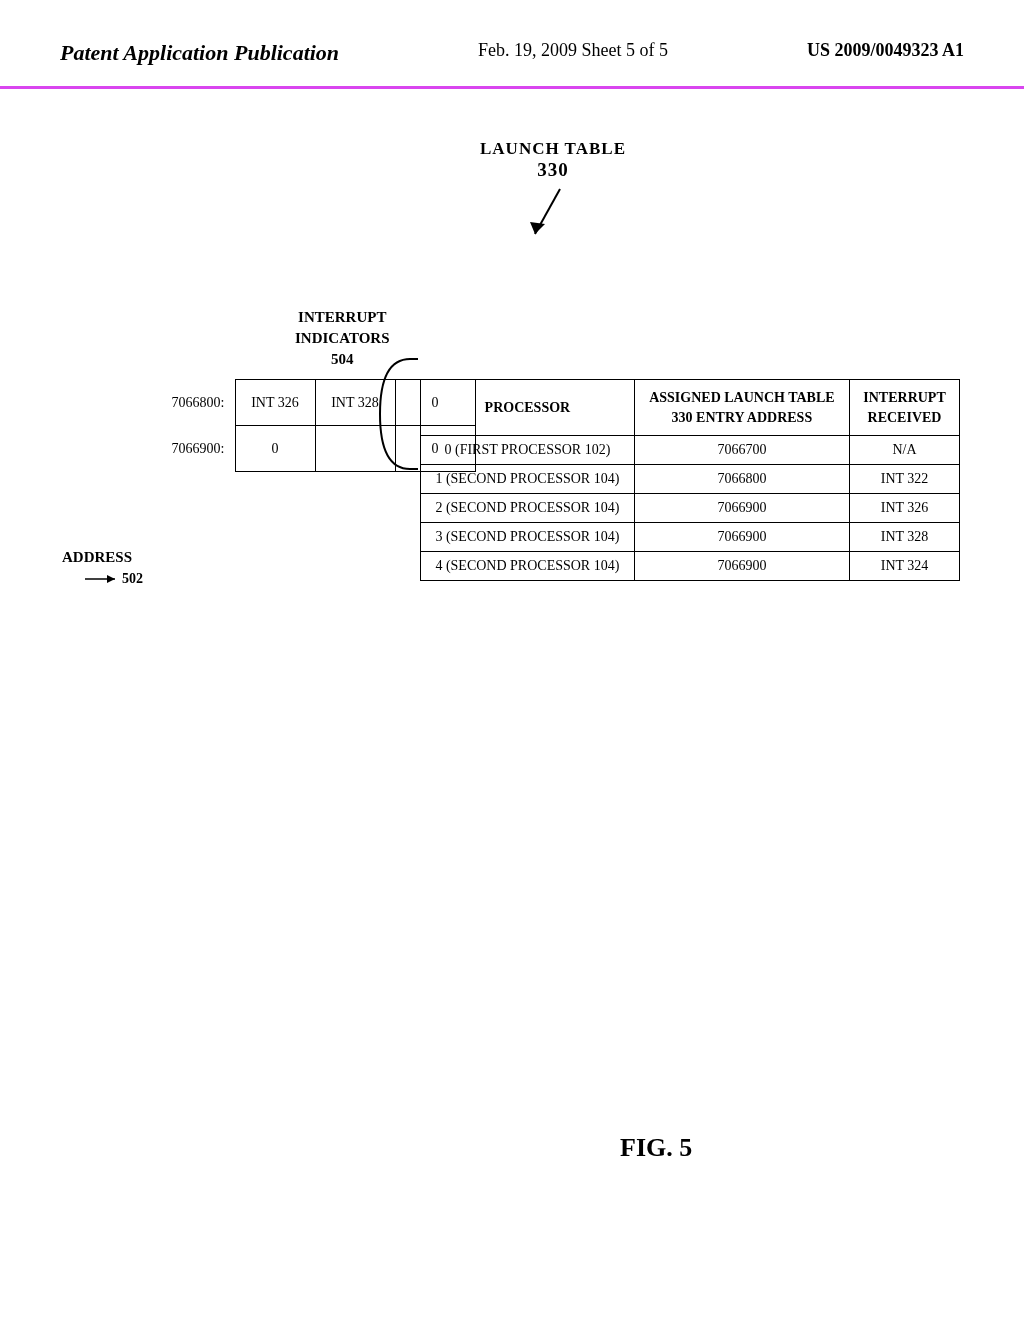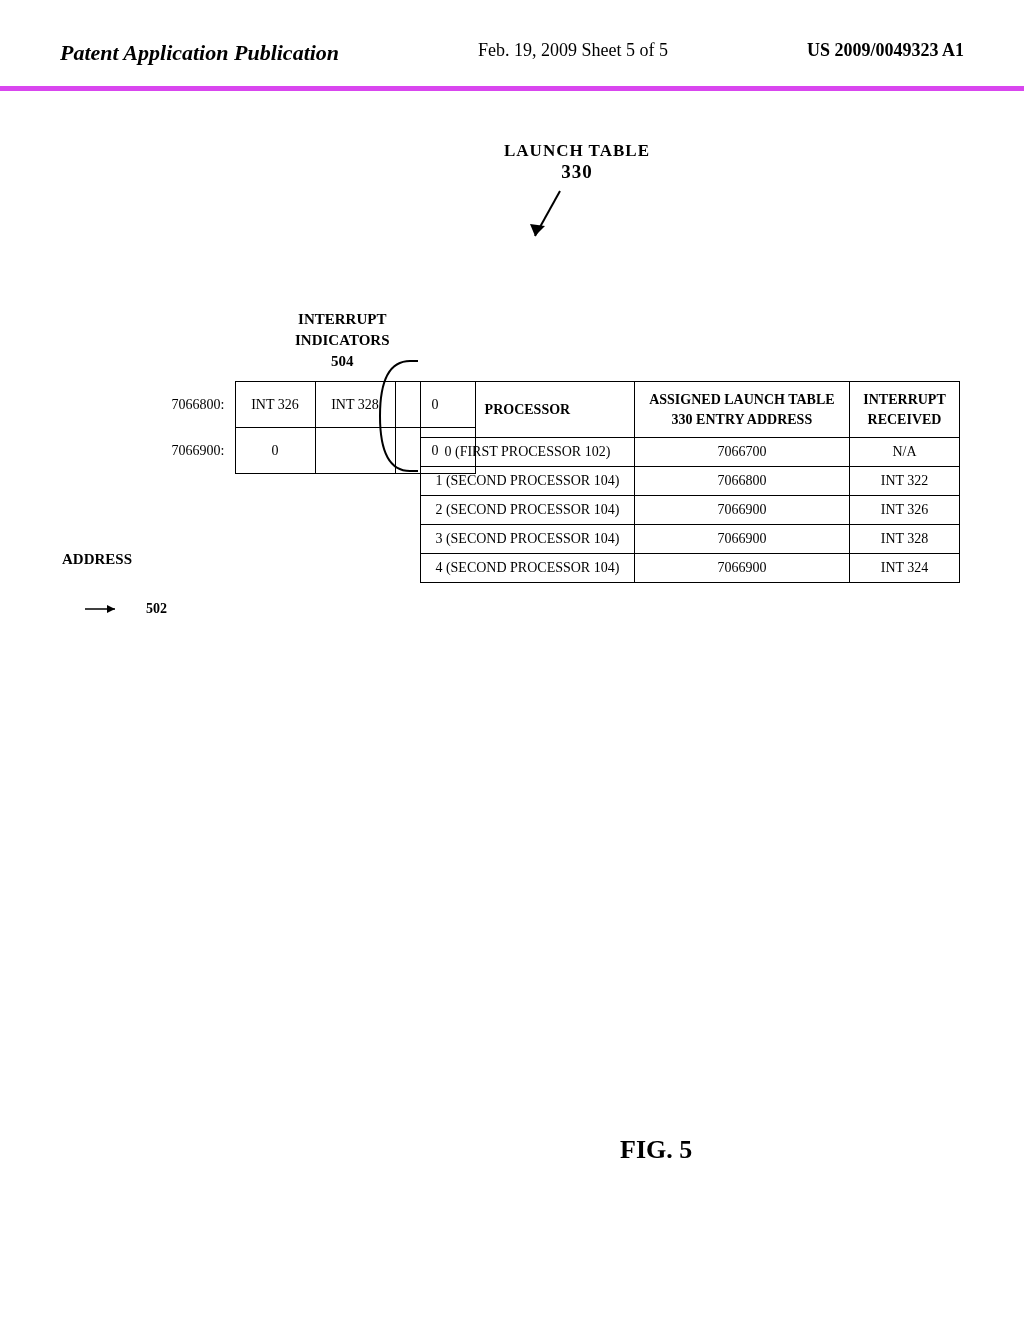--- a/index.html
+++ b/index.html
@@ -11,21 +11,21 @@
       position: relative;
       overflow: hidden;
     }
 
     
     .header {
       display: flex;
       justify-content: space-between;
       align-items: flex-start;
       padding: 40px 60px 20px 60px;
-      border-bottom: 5px solid #d946ef;
+      border-bottom: 3px solid #d946ef;
     }
     .header-left {
       font-size: 22px;
       font-weight: bold;
       font-style: italic;
     }
     .header-center {
       font-size: 18px;
       text-align: center;
     }
@@ -36,21 +36,21 @@
 
     
     .main-content {
       padding: 40px 60px;
       position: relative;
     }
 
     
     .launch-table-label {
       position: absolute;
-      left: 504px;
+      left: 480px;
       top: 50px;
       font-size: 17px;
       font-weight: bold;
       letter-spacing: 1px;
       text-align: center;
     }
 
     
     .mem-table {
       position: absolute;
@@ -136,21 +136,21 @@
     <div style="font-size:17px;font-weight:bold;letter-spacing:1px;">LAUNCH TABLE</div>
     <div style="font-size:19px;font-weight:bold;">330</div>
   </div>
 
   <svg class="launch-arrow-svg" style="left:530px;top:95px;width:60px;height:60px;">
     <line x1="30" y1="5" x2="5" y2="50" stroke="#000" stroke-width="2"></line>
     <polygon points="5,50 15,40 0,38" fill="#000"></polygon>
   </svg>
 
   <div style="position:absolute;left:62px;top:460px;font-size:15px;font-weight:bold;">ADDRESS</div>
-  <div style="position:absolute;left:80px;top:508px;font-size:14px;font-weight:bold;display:flex;align-items:center;gap:24px;">
+  <div style="position:absolute;left:80px;top:480px;font-size:14px;font-weight:bold;display:flex;align-items:center;">
     <svg width="40" height="20" style="margin-right:2px;">
       <line x1="5" y1="10" x2="35" y2="10" stroke="#000" stroke-width="1.5"></line>
       <polygon points="35,10 27,6 27,14" fill="#000"></polygon>
     </svg>
     <span>502</span>
   </div>
 
   <div style="position:absolute;left:295px;top:218px;font-size:15px;font-weight:bold;text-align:center;line-height:1.4;">
     <div>INTERRUPT</div>
     <div>INDICATORS</div>

